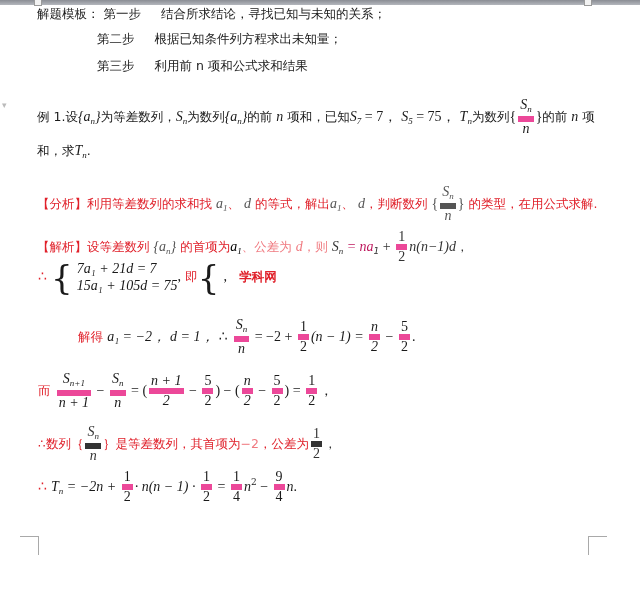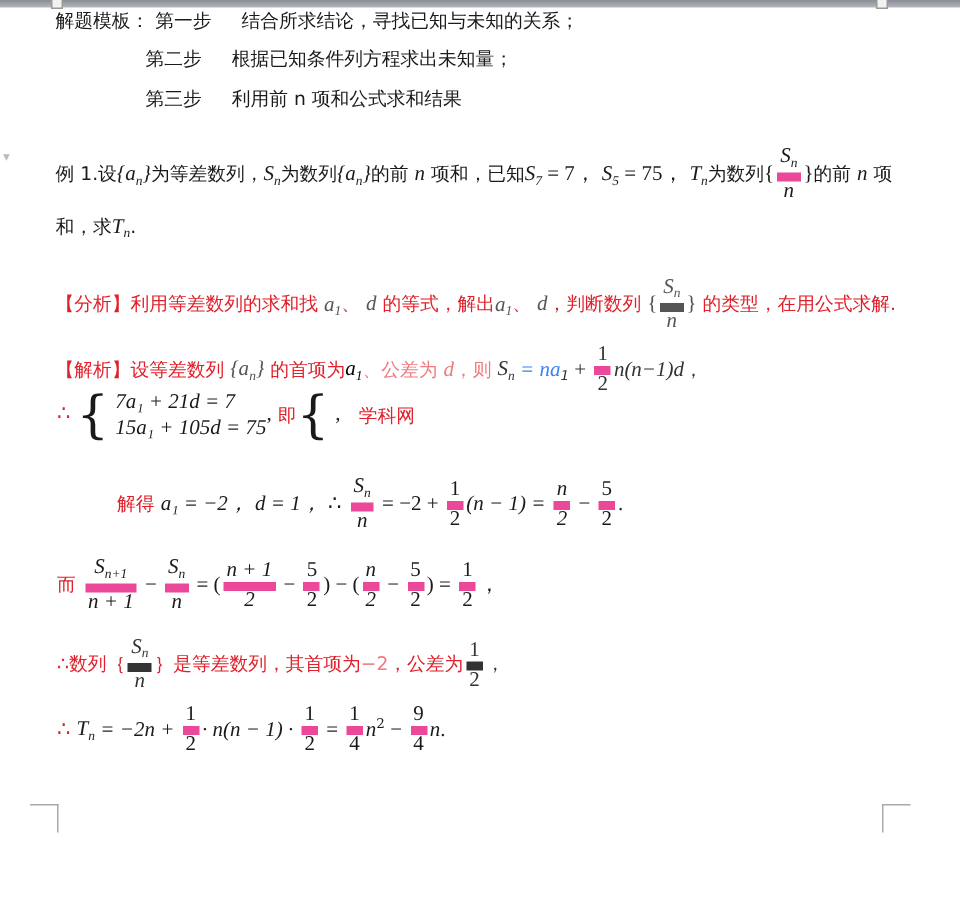--- a/index.html
+++ b/index.html
@@ -84,33 +84,33 @@
     <span class="m" style="color:#555">d</span><span>，判断数列</span>
     <span class="r" style="color:#555">{</span><span class="frac m" style="color:#555"><span class="num" style="border-color:#555">S<sub>n</sub></span><span class="den">n</span></span><span class="r" style="color:#555">}</span>
     <span>的类型，在用公式求解.</span>
   </div>
 
   <div class="line cjk red" style="left:37px; top:230px;">
     <span>【解析】</span><span>设等差数列</span>
     <span class="m" style="color:#555">{a<sub>n</sub>}</span>
     <span>的首项为</span><span class="m" style="color:#000000">a<sub>1</sub></span><span class="pink">、公差为</span>
     <span class="m pink">d</span><span class="pink">，则</span>
-    <span class="m" style="color:#333">S<sub>n</sub></span><span class="m" style="color:#3b82f6"> = na</span><sub style="color:#333">1</sub><span class="r" style="color:#333"> + </span><span class="frac r" style="color:#333"><span class="num">1</span><span class="den">2</span></span><span class="m" style="color:#333">n(n−1)d</span><span style="color:#333">，</span>
+    <span class="m" style="color:#333">S<sub>n</sub></span><span class="m" style="color:#be185d"> = na</span><sub style="color:#333">1</sub><span class="r" style="color:#333"> + </span><span class="frac r" style="color:#333"><span class="num">1</span><span class="den">2</span></span><span class="m" style="color:#333">n(n−1)d</span><span style="color:#333">，</span>
   </div>
 
   <div class="line" style="left:38px; top:260px;">
     <span class="r red" style="vertical-align:middle;">∴</span>
     <span class="brace">{</span>
     <span class="sys m">
       <span style="display:block">7a₁ + 21d = 7</span>
       <span style="display:block">15a₁ + 105d = 75</span>
     </span><span class="r" style="vertical-align:middle;">,</span>
     <span class="cjk red" style="vertical-align:middle;">即</span><span class="brace">{</span>
     <span class="r" style="vertical-align:middle;">,</span>
-    <span class="cjk red" style="vertical-align:middle; margin-left:8px;">学科网</span>
+    <span class="cjk red" style="vertical-align:middle; margin-left:8px;font-weight:bold;">学科网</span>
   </div>
 
   <div class="line" style="left:38px; top:318px;margin-left:40px;">
     <span class="cjk red">解得</span>
     <span class="m">a₁ = −2，</span>
     <span class="m">d = 1，</span>
     <span class="r">∴</span>
     <span class="frac m"><span class="num">S<sub>n</sub></span><span class="den">n</span></span><span class="r"> = −2 + </span><span class="frac r"><span class="num">1</span><span class="den">2</span></span><span class="m">(n − 1) = </span><span class="frac m"><span class="num">n</span><span class="den r">2</span></span><span class="r"> − </span><span class="frac r"><span class="num">5</span><span class="den">2</span></span><span class="r">.</span>
   </div>
 

